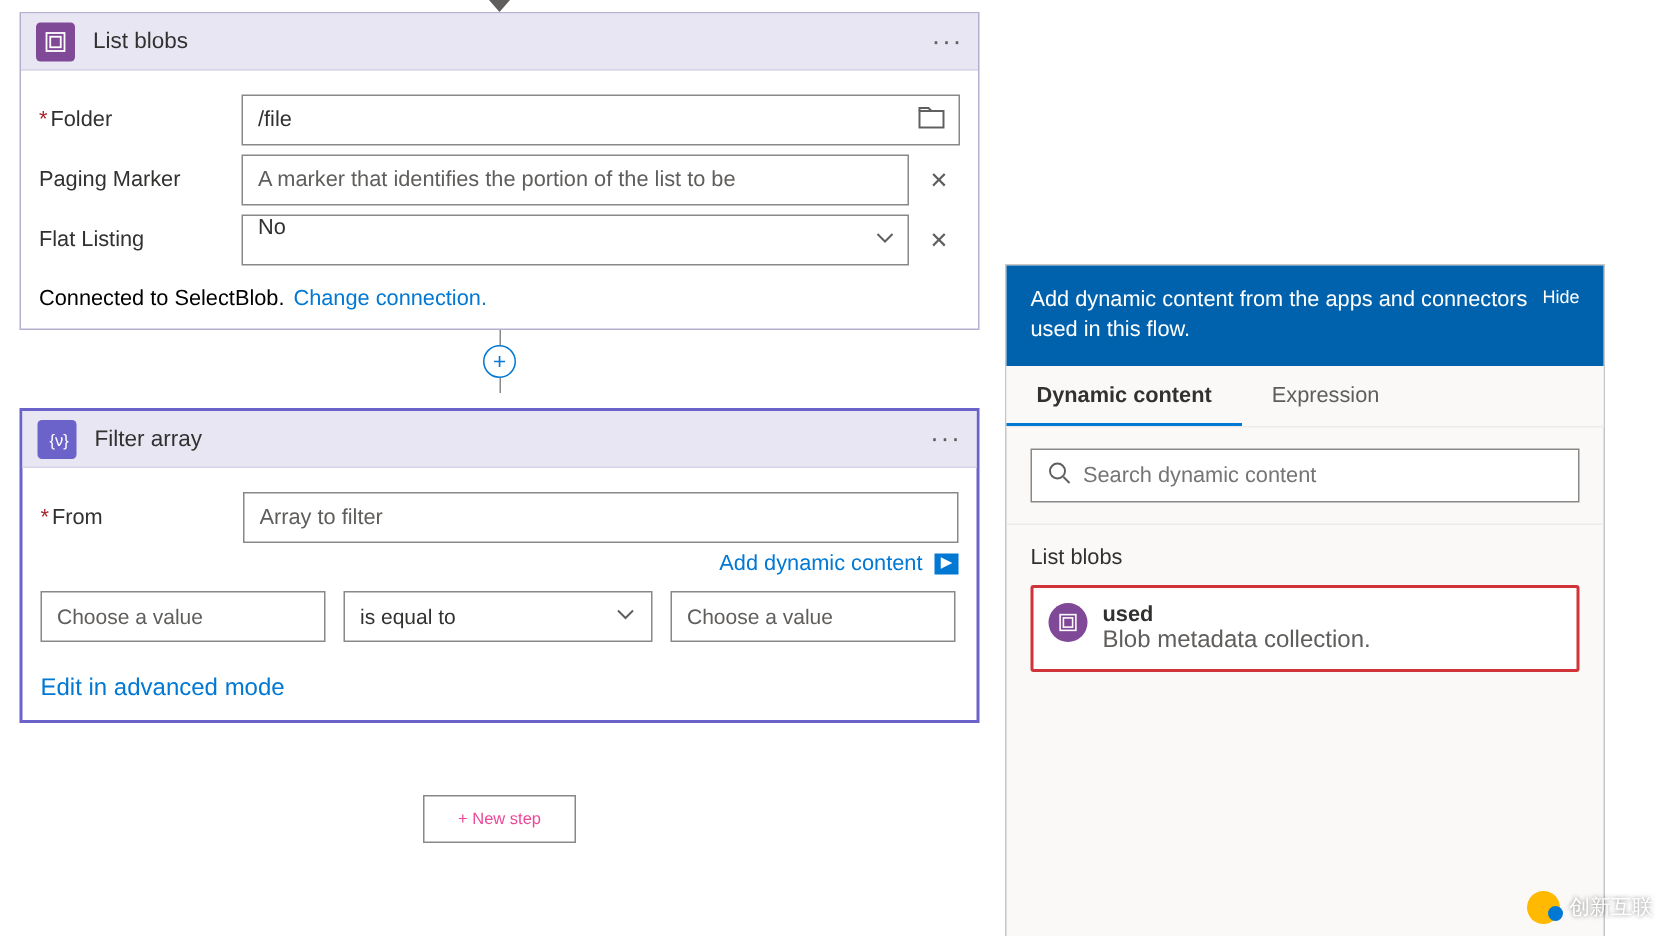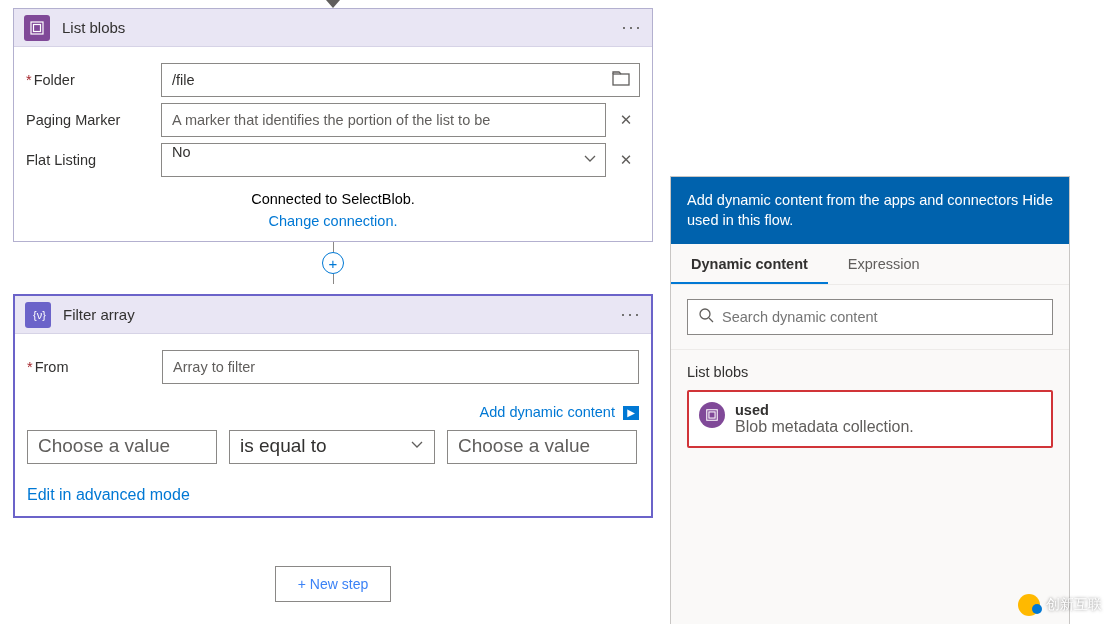--- a/index.html
+++ b/index.html
@@ -22,45 +22,45 @@
 .req::before { content: "*"; color: #a4262c; margin-right: 2px; }
 .field-box { display: flex; align-items: center; gap: 6px; flex: 1; }
 .input { flex: 1; height: 34px; border: 1px solid #8a8886; padding: 0 10px; font-size: 14.5px; color: #323130; background: #fff; }
 .input::placeholder { color: #605e5c; }
 .sel { position: relative; }
 .sel-val { padding-right: 30px; }
 .chev { position: absolute; right: 8px; top: 8px; color: #605e5c; pointer-events: none; }
 .icon-btn { width: 28px; display: flex; align-items: center; justify-content: center; font-size: 15px; color: #605e5c; cursor: pointer; }
 .folder-ico { position: absolute; right: 10px; top: 8px; color: #605e5c; }
 
-.conn-row { display: flex; align-items: center; gap: 6px; margin-top: 14px; font-size: 14.5px; flex-direction: column; }
+.conn-row { display: flex; align-items: center; gap: 6px; margin-top: 14px; font-size: 14.5px; }
 .link { color: #0078d4; cursor: pointer; }
 
 .arrow-tip { width: 0; height: 0; border-left: 7px solid transparent; border-right: 7px solid transparent; border-top: 8px solid #605e5c; margin: 0 auto; }
 .vline { width: 1px; height: 10px; background: #8a8886; margin: 0 auto; }
 .add-btn { width: 22px; height: 22px; border: 1px solid #0078d4; border-radius: 50%; display: flex; align-items: center; justify-content: center; color: #0078d4; font-size: 15px; margin: 0 auto; background: #fff; cursor: pointer; }
 
 .card-filter { border: 2px solid #6b63c9; margin-top: 10px; }
 
-.adc-row { text-align: right; margin-top: 20px; font-size: 14.5px; }
+.adc-row { text-align: right; margin-top: 6px; font-size: 14.5px; }
 .adc-ico { display: inline-block; width: 16px; height: 14px; background: #0078d4; color: #fff; font-size: 10px; text-align: center; line-height: 14px; vertical-align: middle; margin-left: 4px; }
 
 .cond-row { display: flex; gap: 12px; margin-top: 10px; }
-.cond-box { height: 34px; border: 1px solid #8a8886; padding: 4px 10px; font-size: 19px; color: #605e5c; display: flex; align-items: flex-start; background: #fff; }
+.cond-box { height: 34px; border: 1px solid #8a8886; padding: 16px 10px; font-size: 14px; color: #605e5c; display: flex; align-items: center; background: #fff; }
 .cond-a { width: 190px; }
 .cond-op { width: 206px; justify-content: space-between; color: #323130; }
 .cond-b { width: 190px; }
 
-.new-step { border: 1px solid #8a8886; background: #fff; color: #3b82f6; font-size: 14px; padding: 9px 22px; margin: 48px auto 0 auto; display: block; cursor: pointer; text-align: right; }
+.new-step { border: 1px solid #8a8886; background: #fff; color: #ec4899; font-size: 11px; padding: 9px 22px; margin: 48px auto 0 auto; display: block; cursor: pointer; text-align: right; }
 
 
 .right { position: absolute; left: 670px; top: 176px; width: 400px; border: 1px solid #c8c6c4; background: #faf9f8; }
 .panel-header { background: #0062ad; color: #fff; padding: 14px 16px; display: flex; align-items: flex-start; }
 .panel-header-text { flex: 1; font-size: 14.5px; line-height: 1.35; }
-.hide-link { font-size: 15px; cursor: pointer; }
+.hide-link { font-size: 12px; cursor: pointer; }
 .tabs { display: flex; background: #faf9f8; border-bottom: 1px solid #edebe9; }
 .tab { padding: 12px 20px 10px 20px; font-size: 14.5px; color: #605e5c; cursor: pointer; }
 .tab.active { color: #323130; border-bottom: 2px solid #0078d4; font-weight: 600; }
 .search-wrap { padding: 14px 16px; border-bottom: 1px solid #edebe9; }
 .search-box { display: flex; align-items: center; height: 36px; border: 1px solid #8a8886; background: #fff; padding: 0 10px; }
 .search-box input { flex: 1; border: none; outline: none; font-size: 14.5px; margin-left: 8px; }
 .section-hdr { padding: 14px 16px 10px 16px; font-size: 14.5px; color: #323130; }
 .value-item { margin: 0 16px 16px 16px; border: 2px solid #d13438; border-radius: 2px; background: #fff; padding: 10px; display: flex; gap: 10px; cursor: pointer; }
 .value-icon { width: 26px; height: 26px; border-radius: 50%; background: #804998; color: #fff; display: flex; align-items: center; justify-content: center; font-size: 13px; flex-shrink: 0; }
 .value-title { font-size: 14.5px; font-weight: 600; color: #323130; }

